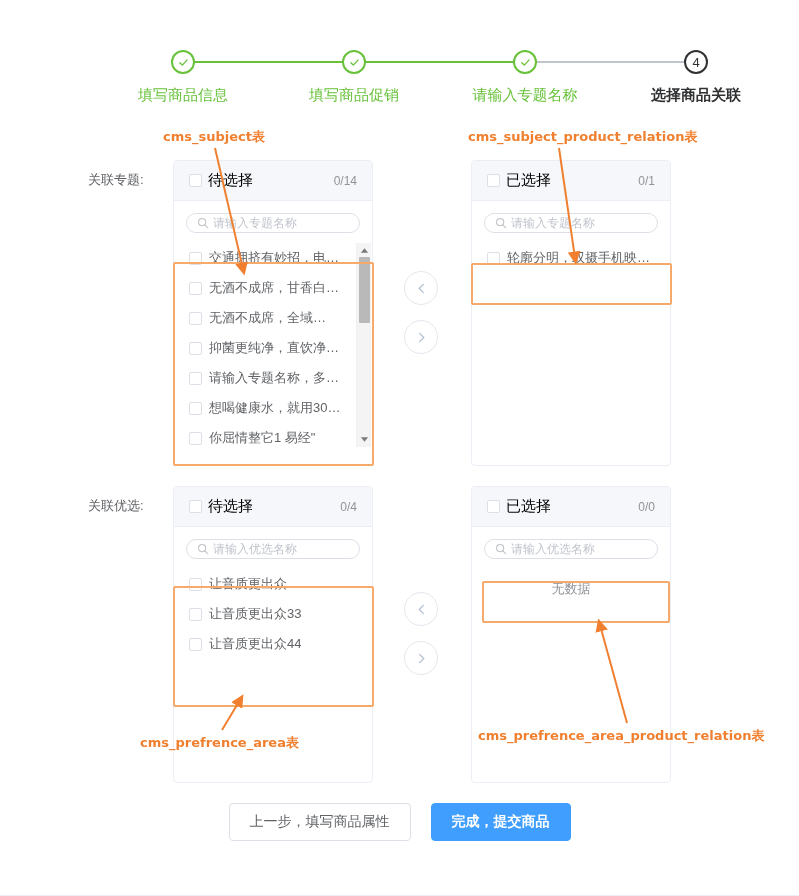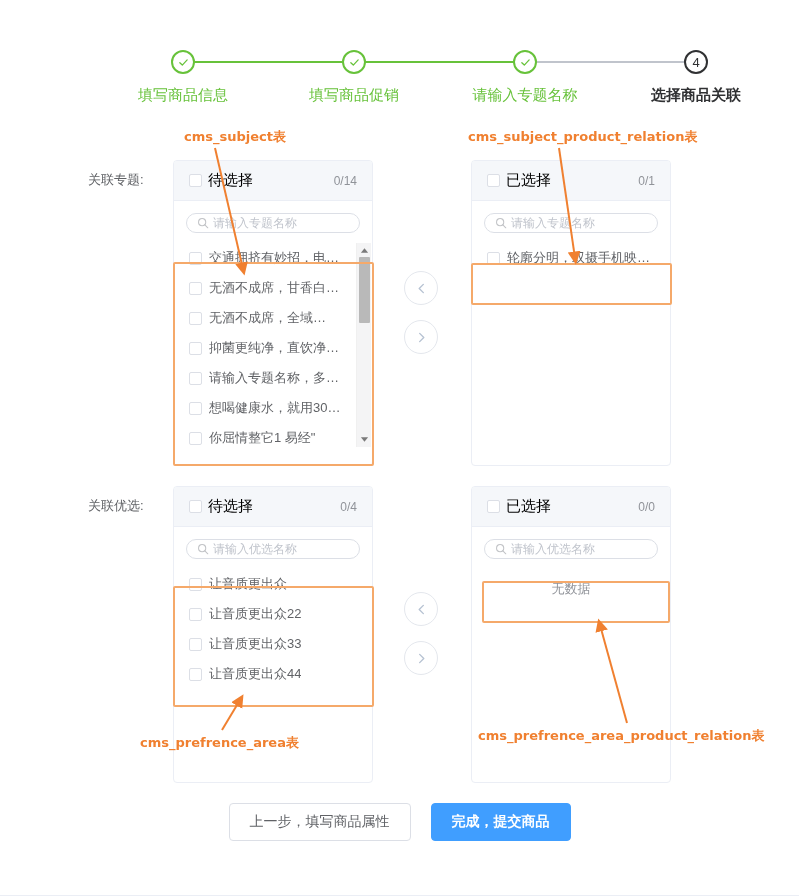--- a/index.html
+++ b/index.html
@@ -422,24 +422,20 @@
           <span class="ph">请输入优选名称</span>
         </div>
       </div>
       <div class="opt-list">
         <div class="opt">
           <span class="cbox"></span>
           <span class="txt">让音质更出众</span>
         </div>
         <div class="opt">
           <span class="cbox"></span>
-          <span class="txt">让音质更出众22</span>
-        </div>
-        <div class="opt">
-          <span class="cbox"></span>
           <span class="txt">让音质更出众33</span>
         </div>
         <div class="opt">
           <span class="cbox"></span>
           <span class="txt">让音质更出众44</span>
         </div>
       </div>
     </div>
   </div>
 
@@ -488,21 +484,21 @@
 
     <line x1="215" y1="148" x2="243" y2="269" stroke="#f08030" stroke-width="2" marker-end="url(#ah)"></line>
 
     <line x1="559" y1="148" x2="575" y2="258" stroke="#f08030" stroke-width="2" marker-end="url(#ah)"></line>
 
     <line x1="222" y1="730" x2="240" y2="700" stroke="#f08030" stroke-width="2" marker-end="url(#ah)"></line>
 
     <line x1="627" y1="723" x2="600" y2="625" stroke="#f08030" stroke-width="2" marker-end="url(#ah)"></line>
   </svg>
 
-  <div class="anno" style="left:163px; top:128px;margin-left:21px;">cms_subject表</div>
+  <div class="anno" style="left:163px; top:128px;">cms_subject表</div>
   <div class="anno" style="left:468px; top:128px;">cms_subject_product_relation表</div>
   <div class="anno" style="left:140px; top:734px;">cms_prefrence_area表</div>
   <div class="anno" style="left:478px; top:727px;">cms_prefrence_area_product_relation表</div>
 
   <div class="footer">
     <button class="btn btn-default">上一步，填写商品属性</button>
     <button class="btn btn-primary">完成，提交商品</button>
   </div>
 
 </div>

